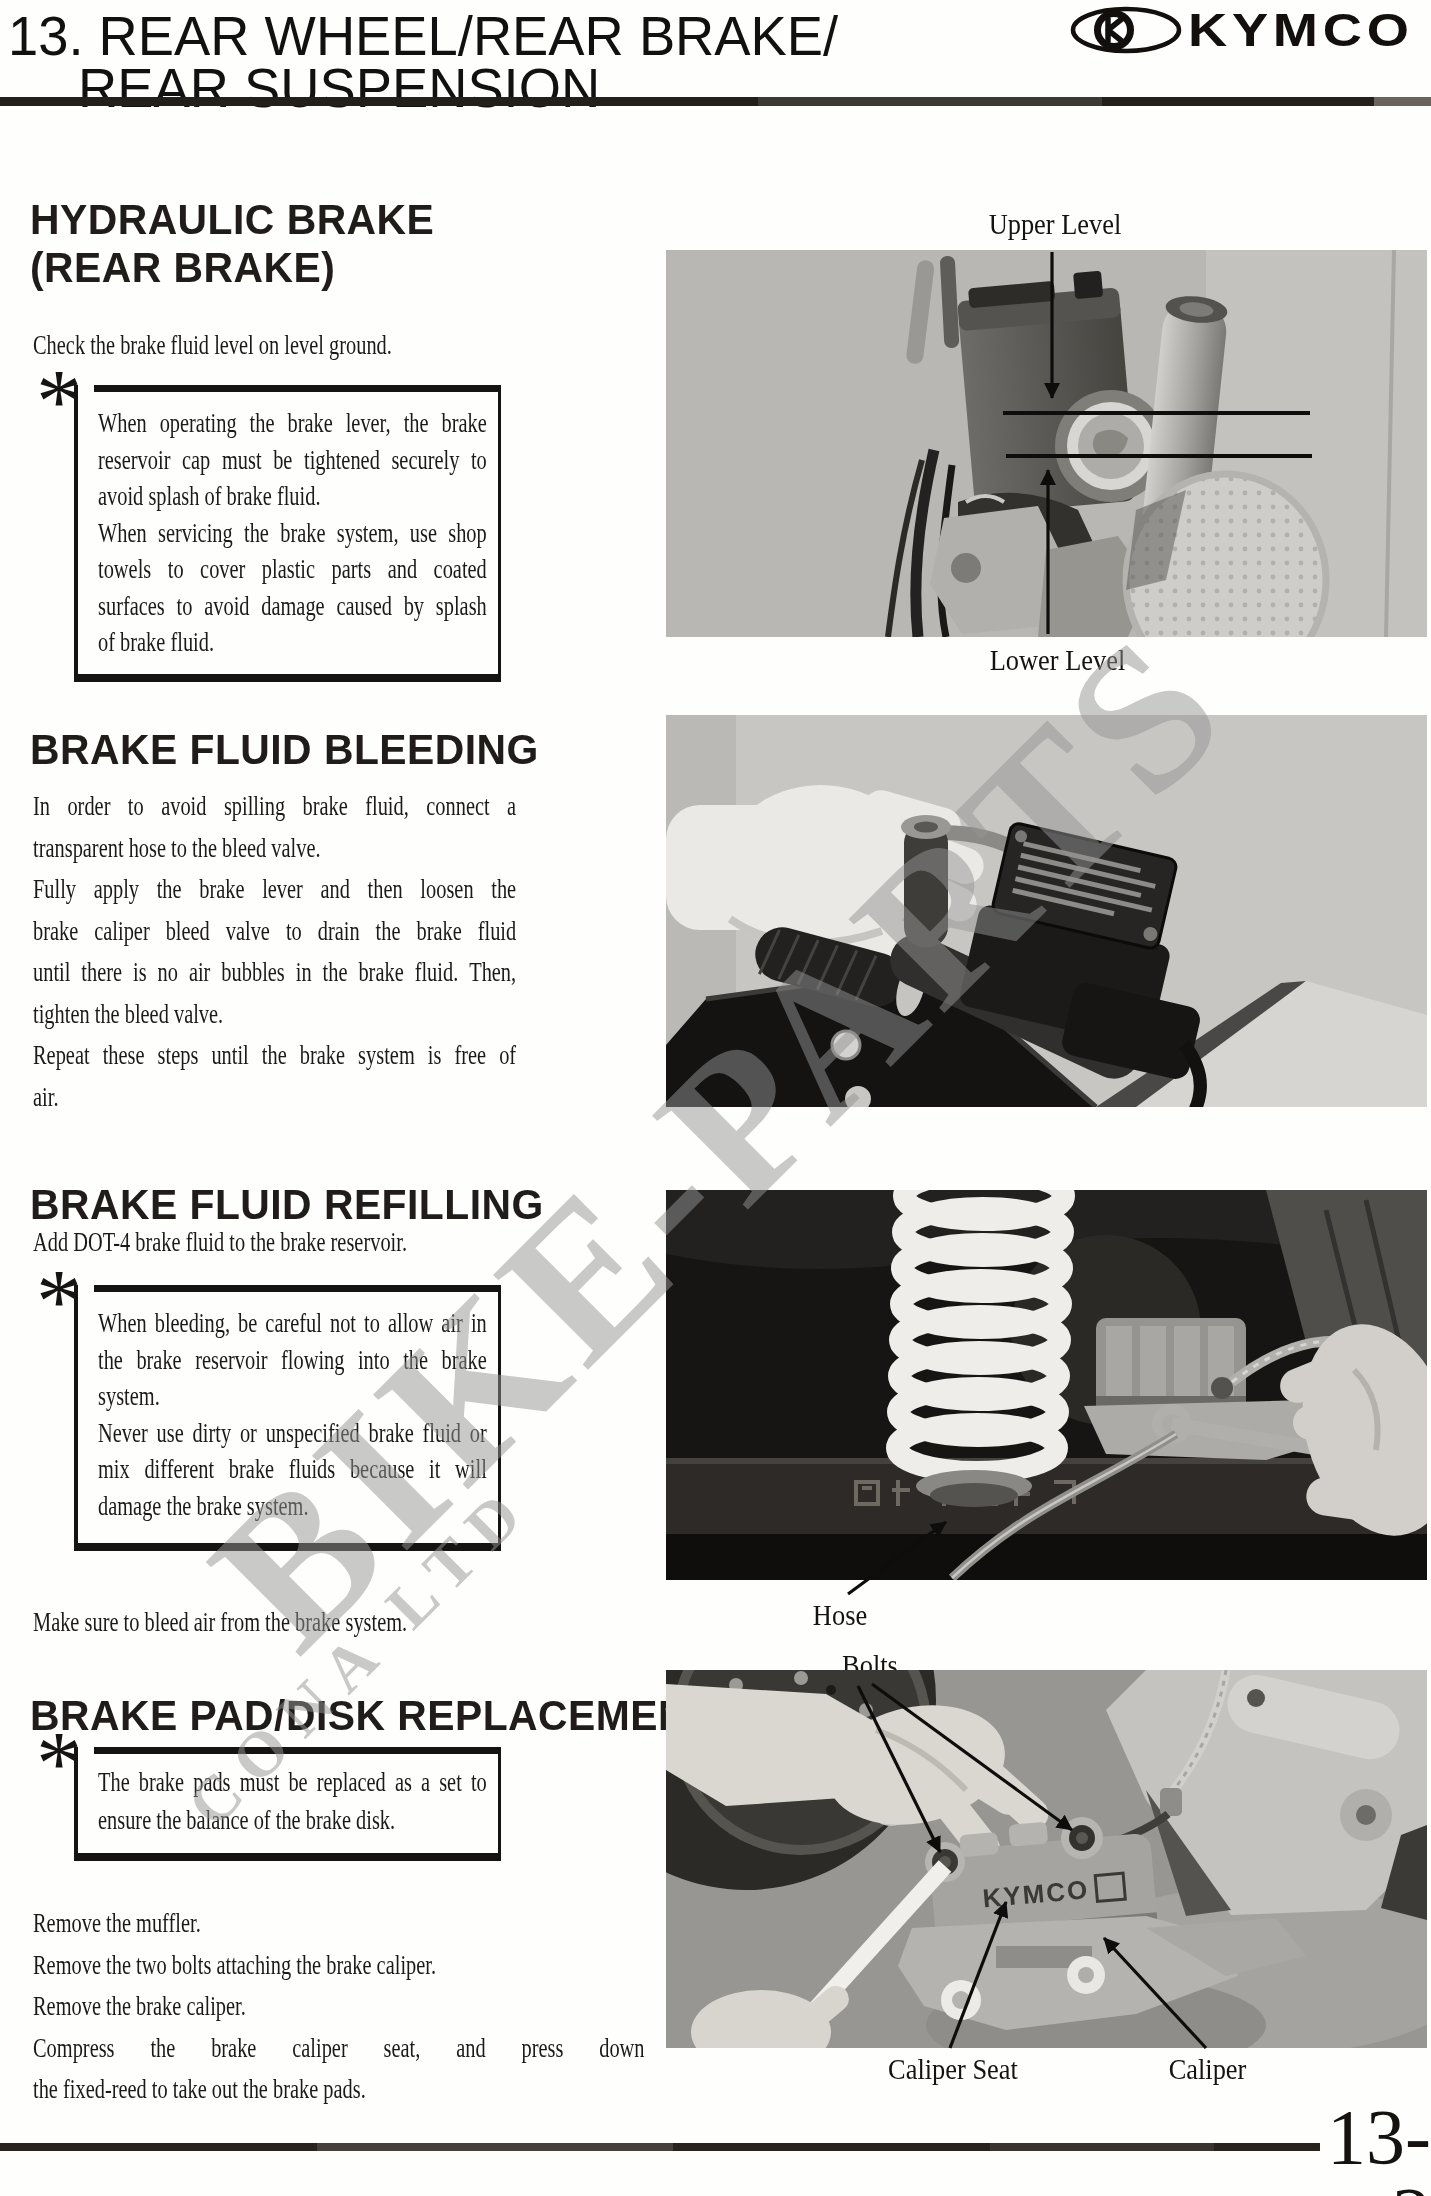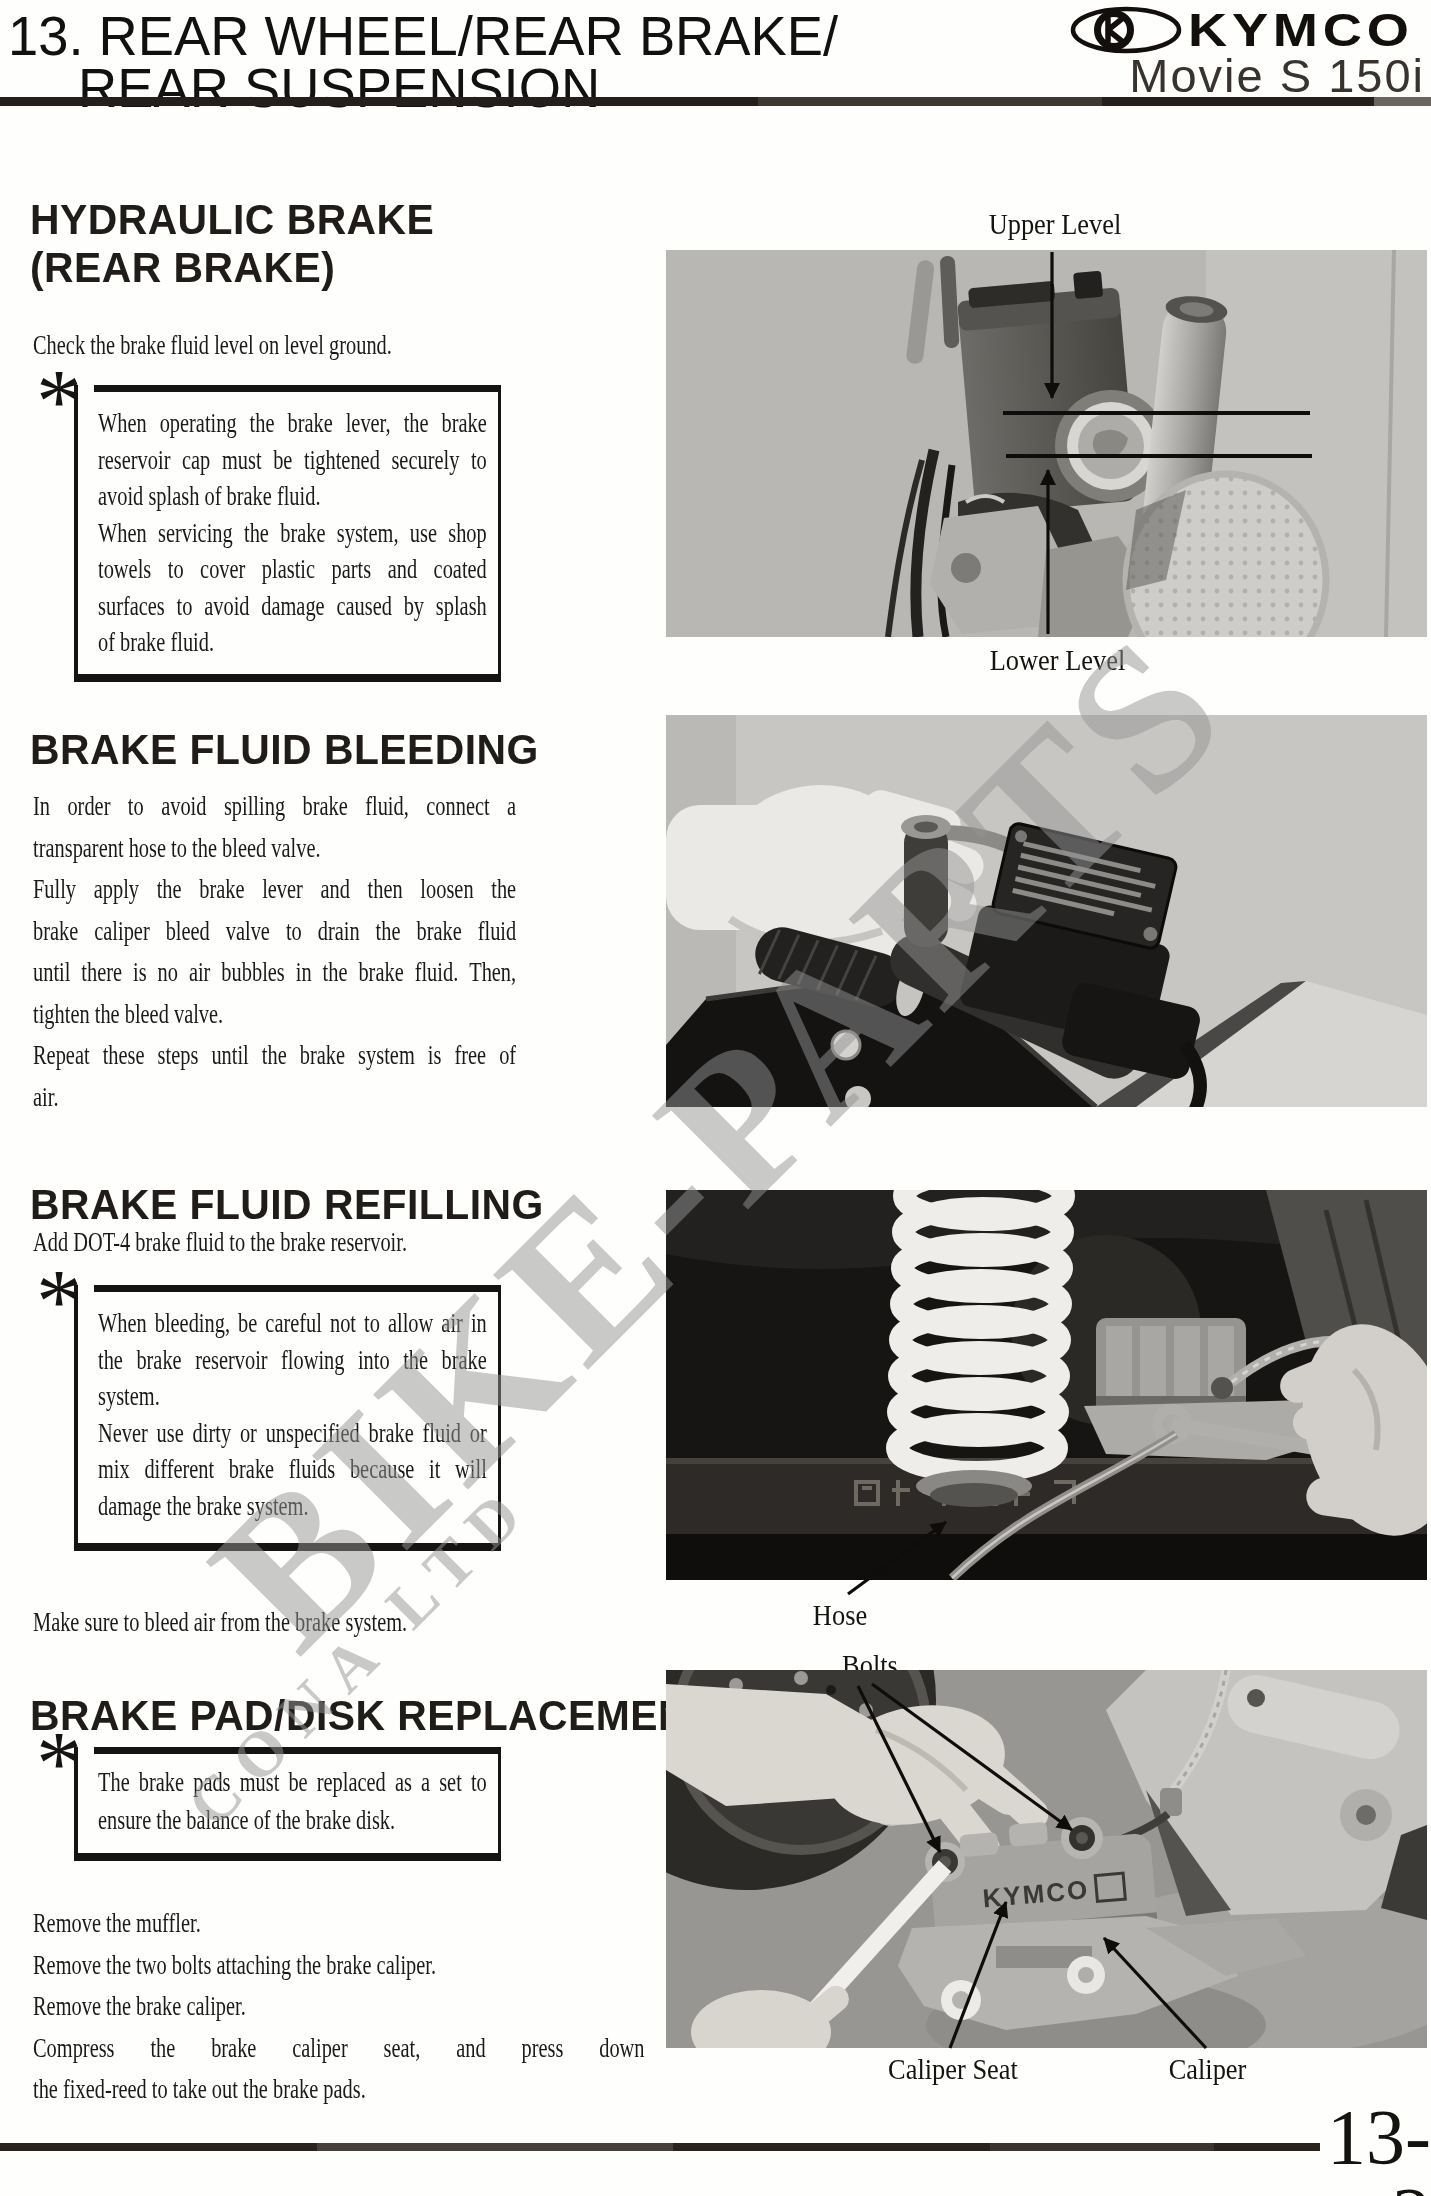--- a/index.html
+++ b/index.html
@@ -74,21 +74,20 @@
   <div class="chapter-line chapter-2">REAR SUSPENSION</div>
 
   <div class="logo-wrap">
     <svg class="logo-oval" width="112" height="48" viewBox="0 0 112 48">
       <ellipse cx="56" cy="24" rx="53" ry="21" fill="none" stroke="#120f0d" stroke-width="4.5"></ellipse>
       <circle cx="44" cy="24" r="16.5" fill="#ffffff" stroke="#120f0d" stroke-width="7"></circle>
       <path d="M38 13 V35 M38 24 L53 12 M38 24 L53 36" stroke="#120f0d" stroke-width="5.5" fill="none" stroke-linecap="round"></path>
     </svg>
     <div class="brand-text">KYMCO</div>
   </div>
-  <div class="model-text">Movie S 150i</div>
   <div class="rule-top"></div>
 
   <div class="wm wm-main">BIKE-PARTS</div>
   <div class="wm wm-sub">CONA LTD</div>
 
   <div class="sec-title" style="top:196px;">HYDRAULIC BRAKE</div>
   <div class="sec-title" style="top:244px;">(REAR BRAKE)</div>
   <div class="body-line" style="top:325px;">Check the brake fluid level on level ground.</div>
 
   <div class="notebox" style="top:385px; height:297px;">

